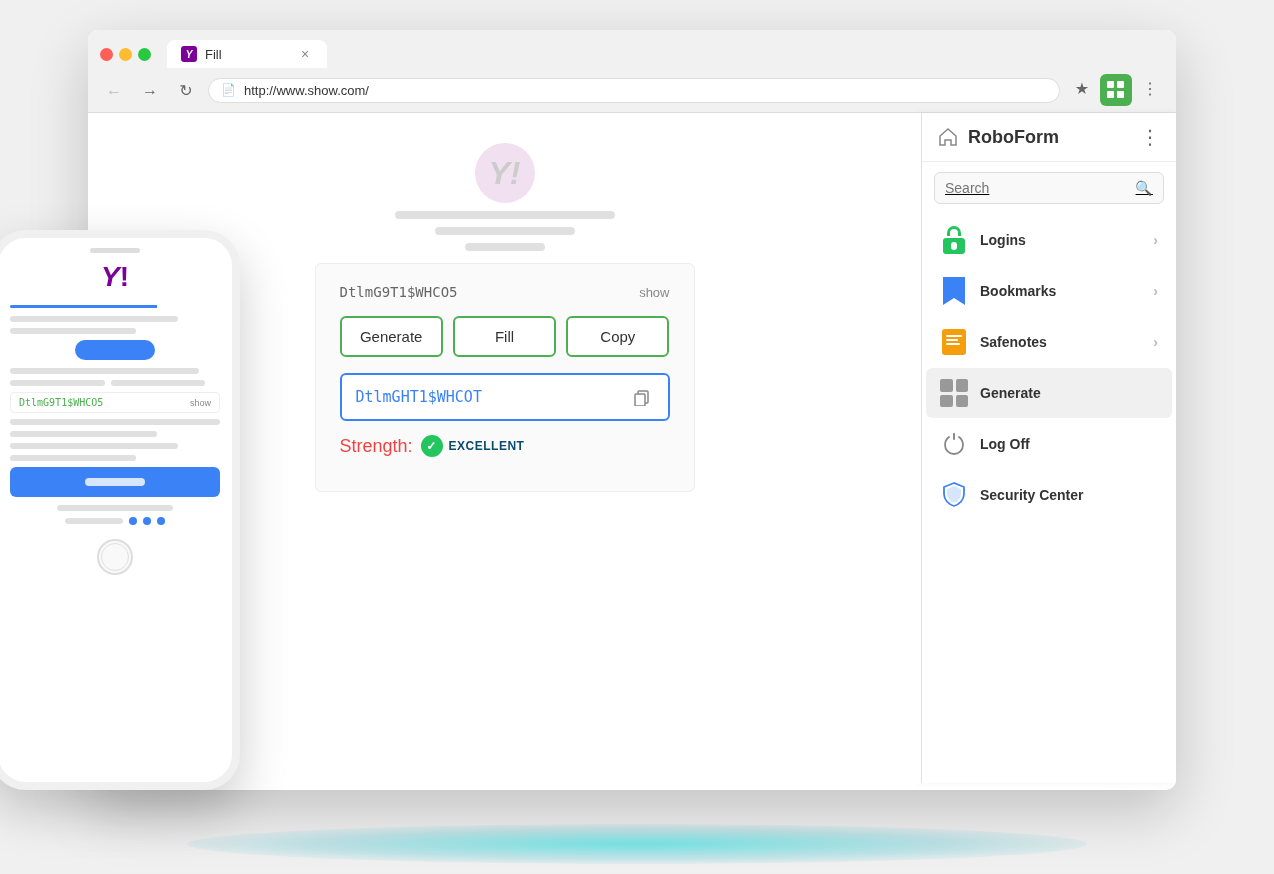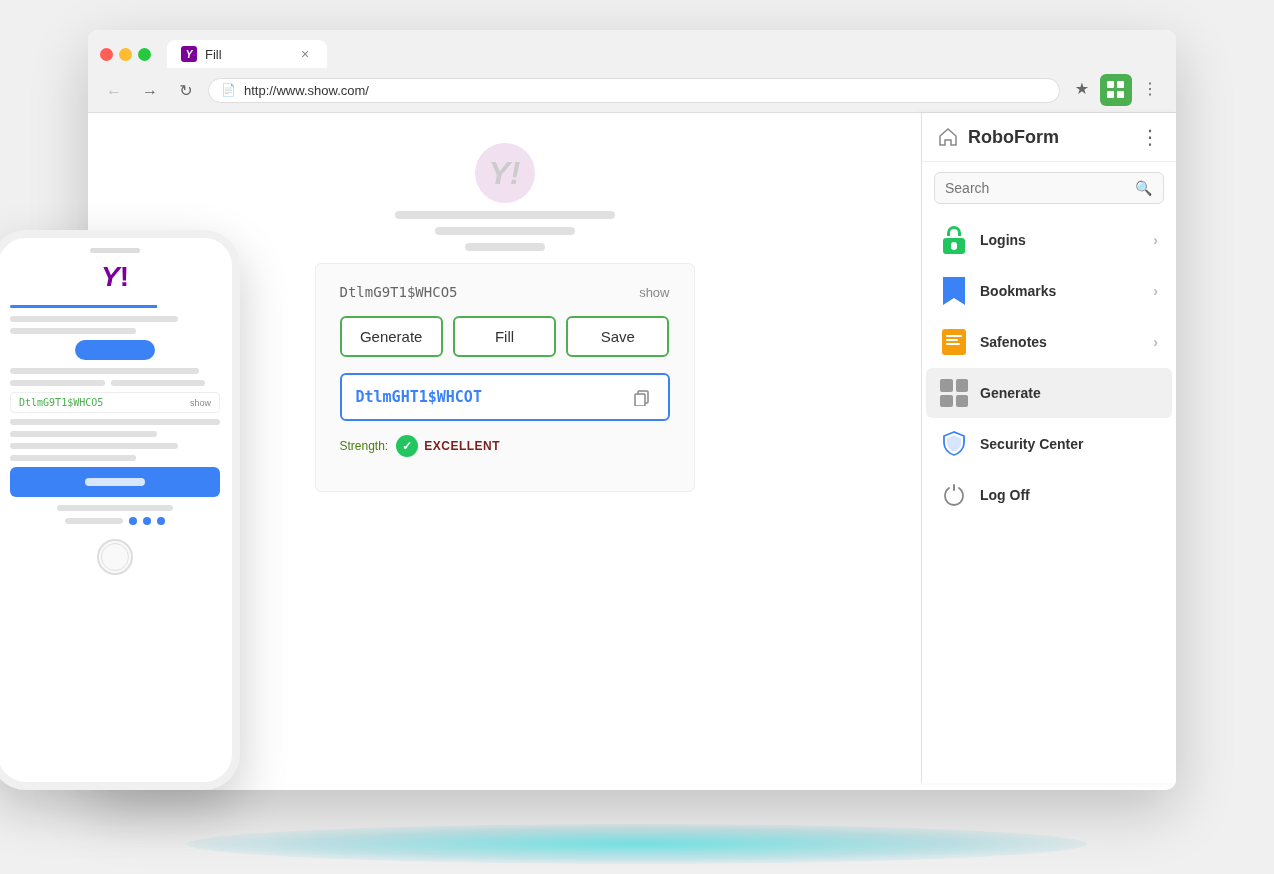--- a/index.html
+++ b/index.html
@@ -290,49 +290,49 @@
       padding: 10px 14px;
       margin-bottom: 14px;
       background: #fff;
     }
 
     .generated-password-text {
       flex: 1;
       font-family: monospace;
       font-size: 15px;
       color: #3b82f6;
-      font-weight: 700;
+      font-weight: 400;
     }
 
     .copy-icon-btn {
       width: 24px;
       height: 24px;
       display: flex;
       align-items: center;
       justify-content: center;
       color: #888;
       cursor: pointer;
     }
 
     .strength-row {
       display: flex;
       align-items: center;
       gap: 8px;
       margin-bottom: 14px;
     }
 
     .strength-label {
-      font-size: 12px;
-      color: #4d7c0f;
+      font-size: 18px;
+      color: #ef4444;
     }
 
     .strength-value {
       font-size: 12px;
       font-weight: 700;
-      color: #7f1d1d;
+      color: #0c4a6e;
       letter-spacing: 0.5px;
     }
 
     .advanced-settings {
       display: flex;
       align-items: center;
       gap: 6px;
       font-size: 14px;
       font-weight: 600;
       color: #333;
@@ -388,20 +388,21 @@
 
     .rf-search {
       margin: 10px 12px;
       display: flex;
       align-items: center;
       border: 1px solid #ddd;
       border-radius: 6px;
       padding: 7px 10px;
       gap: 8px;
       background: #f9f9f9;
+      text-decoration: underline;
     }
 
     .rf-search-input {
       flex: 1;
       border: none;
       background: none;
       outline: none;
       font-size: 14px;
       color: #333;
     }
@@ -710,21 +711,21 @@
 
         <div class="password-section">
           <div class="password-row">
             <span class="password-input-display">DtlmG9T1$WHCO5</span>
             <span class="show-link">show</span>
           </div>
 
           <div class="generate-buttons">
             <button class="gen-btn">Generate</button>
             <button class="gen-btn">Fill</button>
-            <button class="gen-btn">Save</button>
+            <button class="gen-btn">Copy</button>
           </div>
 
           <div class="generated-password-field">
             <span class="generated-password-text">DtlmGHT1$WHCOT</span>
             <div class="copy-icon-btn">
               <svg width="18" height="18" viewBox="0 0 18 18" fill="none">
                 <rect x="5" y="3" width="10" height="12" rx="1" stroke="#888" stroke-width="1.5" fill="none"></rect>
                 <rect x="2" y="6" width="10" height="12" rx="1" stroke="#888" stroke-width="1.5" fill="white"></rect>
               </svg>
             </div>
@@ -804,37 +805,37 @@
               <div style="background:#999;border-radius:2px;"></div>
               <div style="background:#999;border-radius:2px;"></div>
             </div>
           </div>
           <span class="rf-item-label">Generate</span>
         </div>
 
 
         <div class="rf-item">
           <div class="rf-item-icon">
-            <svg width="24" height="26" viewBox="0 0 24 26" fill="none">
-              <path d="M12 1L2 5V12C2 17.5 6.5 22.6 12 24C17.5 22.6 22 17.5 22 12V5L12 1Z" stroke="#3b82f6" stroke-width="1.8" fill="none"></path>
-              <path d="M12 4L5 7.3V12C5 15.9 8 19.5 12 20.8C16 19.5 19 15.9 19 12V7.3L12 4Z" fill="#3b82f6" opacity="0.2"></path>
-            </svg>
-          </div>
-          <span class="rf-item-label">Security Center</span>
-        </div>
-
-        <div class="rf-item">
-          <div class="rf-item-icon">
             <svg width="24" height="24" viewBox="0 0 24 24" fill="none">
               <path d="M12 3C12 3 12 3 12 3" stroke="#888" stroke-width="2" stroke-linecap="round"></path>
               <path d="M12 2v5" stroke="#888" stroke-width="2" stroke-linecap="round"></path>
               <path d="M7 5C4.5 6.8 3 9.7 3 13c0 5 4 9 9 9s9-4 9-9c0-3.3-1.5-6.2-4-8" stroke="#888" stroke-width="1.8" fill="none" stroke-linecap="round"></path>
             </svg>
           </div>
           <span class="rf-item-label">Log Off</span>
+        </div>
+
+        <div class="rf-item">
+          <div class="rf-item-icon">
+            <svg width="24" height="26" viewBox="0 0 24 26" fill="none">
+              <path d="M12 1L2 5V12C2 17.5 6.5 22.6 12 24C17.5 22.6 22 17.5 22 12V5L12 1Z" stroke="#3b82f6" stroke-width="1.8" fill="none"></path>
+              <path d="M12 4L5 7.3V12C5 15.9 8 19.5 12 20.8C16 19.5 19 15.9 19 12V7.3L12 4Z" fill="#3b82f6" opacity="0.2"></path>
+            </svg>
+          </div>
+          <span class="rf-item-label">Security Center</span>
         </div>
 
       </div>
     </div>
   </div>
 </div>
 
 <div class="mobile-phone">
   <div class="phone-speaker"></div>
   <div class="phone-content">

